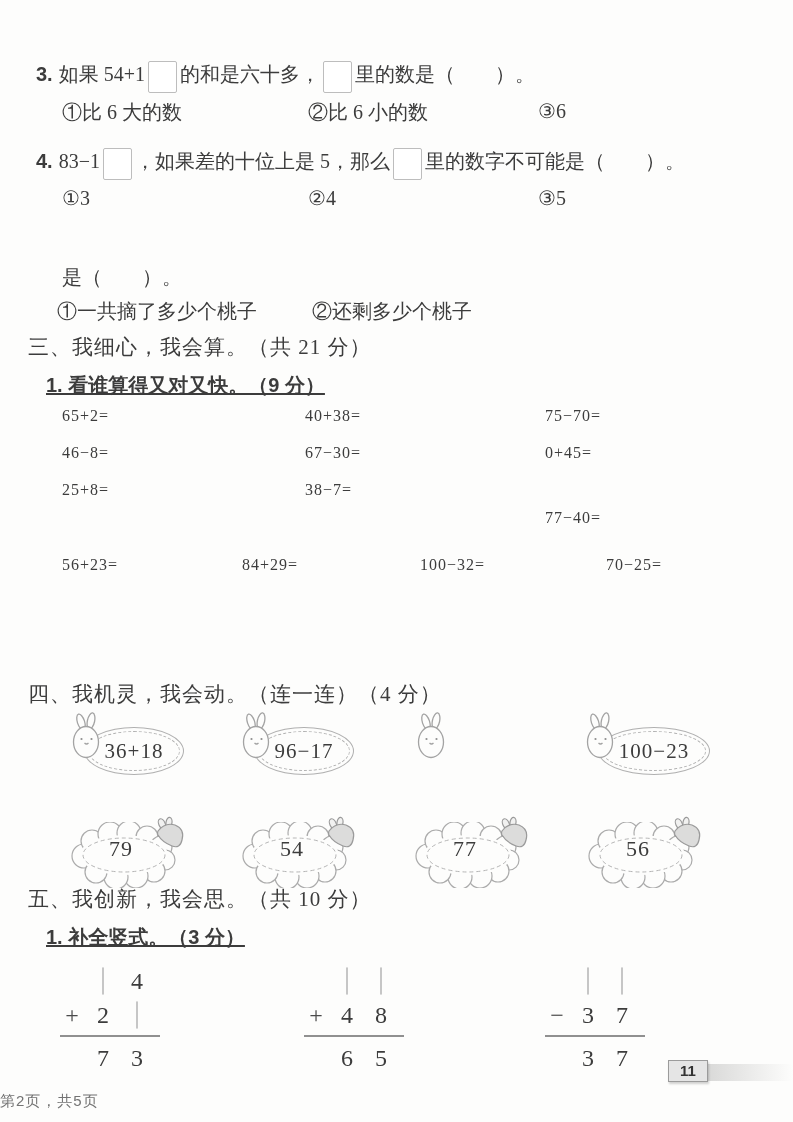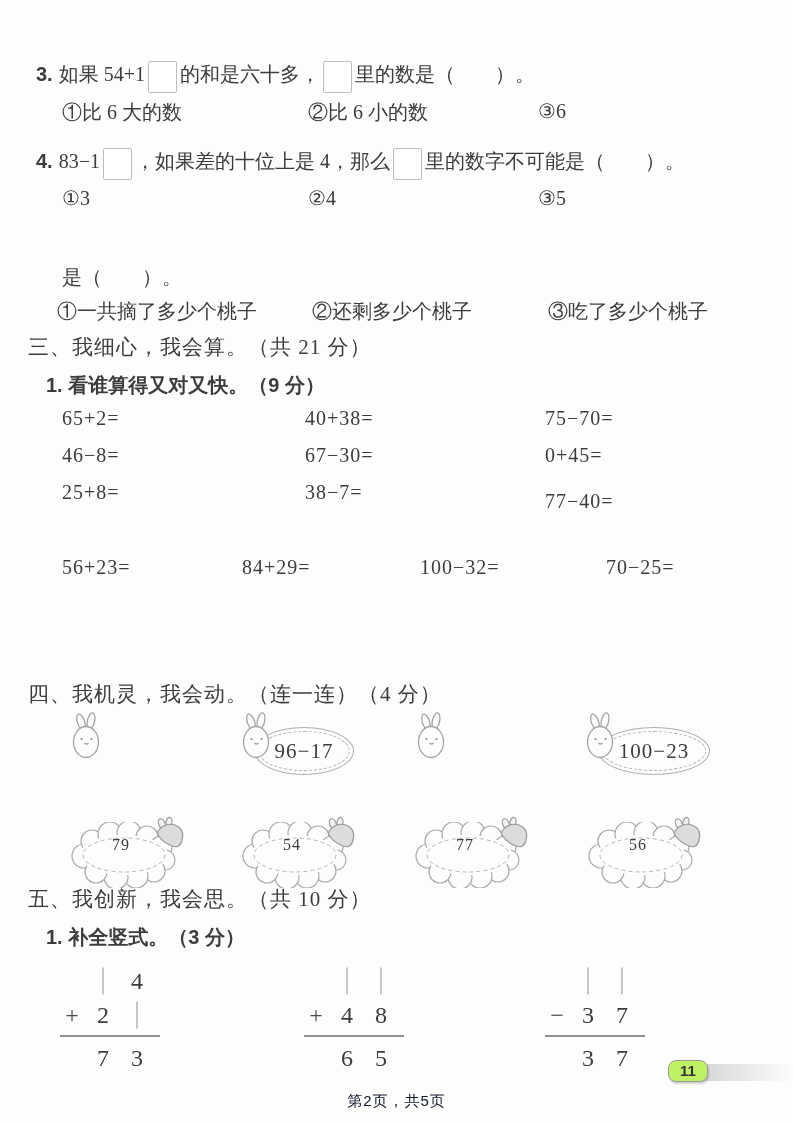--- a/index.html
+++ b/index.html
@@ -6,71 +6,71 @@
   html,body { background:#e9e9e9; }
   #sheet {
     position:relative; width:793px; height:1122px; margin:0 auto;
     background:#fdfdfc; overflow:hidden;
     font-family:"Liberation Serif","DejaVu Serif",serif;
     color:#3c3c3c;
   }
   .abs { position:absolute; }
   .qline { font-size:20px; line-height:34px; white-space:nowrap; }
   .qnum { font-family:"Liberation Sans","DejaVu Sans",sans-serif; font-weight:600; margin-right:6px; }
-  .subnum { font-family:"Liberation Sans","DejaVu Sans",sans-serif; font-weight:600; }
+  .subnum { font-family:"Liberation Sans","DejaVu Sans",sans-serif; font-weight:600;text-decoration:underline; }
   .blank-box {
     display:inline-block; width:29px; height:32px; vertical-align:-12px;
     border:1px solid #bdbdbd; border-radius:2px; background:#fff; margin:0 3px;
   }
   .opt { font-size:20px; white-space:nowrap; }
   .sec-title { font-size:21px; letter-spacing:1px; white-space:nowrap; }
   .sub-title { font-size:20px; white-space:nowrap; }
-  .calc { font-size:20px; letter-spacing:1px; white-space:nowrap; }
+  .calc { font-size:16px; letter-spacing:1px; white-space:nowrap; }
   
   .oval-unit { position:absolute; width:160px; height:66px; }
   .oval {
     position:absolute; left:14px; top:15px; height:48px;
     border:1.2px solid #b0b0b0; border-radius:50%; background:#fdfdfc;
     display:flex; align-items:center; justify-content:center;
   }
   .oval-inner {
     position:absolute; inset:3px; border:1px dashed #b3b3b3; border-radius:50%;
   }
   .oval-label { position:relative; font-size:21px; letter-spacing:1px; }
   .bunny { position:absolute; left:0; top:0; }
   
   .cloud-unit { position:absolute; width:120px; height:70px; }
   .cloud-label {
     position:absolute; left:0; top:14px; width:104px; text-align:center;
-    font-size:16px; letter-spacing:1px;
+    font-size:22px; letter-spacing:1px;
   }
   .carrot { position:absolute; right:0; top:-6px; }
   
   .vp { position:absolute; font-size:24px; }
   .vp-row { display:flex; height:34px; align-items:center; }
   .vp-op { width:28px; text-align:center; color:#4a4a4a; }
   .vp-cell { width:34px; text-align:center; }
   .vp-box { width:29px; height:30px; border:1px solid #c6c6c6; border-radius:3px; background:#fff; margin:0 auto; }
   .vp-line { border-top:2px solid #909090; margin:3px 0 4px 2px; width:100px; }
   
   .tab-streak {
     position:absolute; left:700px; top:1064px; width:93px; height:17px;
     background:linear-gradient(to right,#d6d6d5,rgba(253,253,252,0));
   }
   .corner-tab {
     position:absolute; left:668px; top:1060px;
     font-family:"Liberation Sans","DejaVu Sans",sans-serif;
     font-size:15px; font-weight:600; color:#333;
-    background:#bef264; border:1.6px solid #9b9b9b; border-radius:8px;
+    background:#e5e5e5; border:1.6px solid #9b9b9b; border-radius:0;
     padding:1px 11px 2px; box-shadow:1px 2px 2px rgba(0,0,0,.18);
   }
   .footer {
-    position:absolute; left:0; top:1092px; width:100%; text-align:center;
+    position:absolute; left:0; top:1092px; width:100%; text-align:left;
     font-family:"Liberation Sans","DejaVu Sans",sans-serif;
-    font-size:15px; color:#0f172a; letter-spacing:1px;
+    font-size:15px; color:#737373; letter-spacing:1px;
   }
 </style>
 </head>
 <body>
 
 <svg width="0" height="0" style="position:absolute">
   <defs>
     <g id="bunny-shape" stroke="#a3a3a3" stroke-width="1.3" fill="#fdfdfc">
       <ellipse cx="11" cy="10" rx="3.6" ry="8.2" transform="rotate(-18 11 10)"></ellipse>
       <ellipse cx="21" cy="9" rx="3.6" ry="8.2" transform="rotate(12 21 9)"></ellipse>
@@ -107,52 +107,55 @@
 <div id="sheet">
 
   <div class="abs qline" style="left:36px; top:57px">
     <span class="qnum">3.</span><span>如果 54+1</span><span class="blank-box"></span><span>的和是六十多，</span><span class="blank-box"></span><span>里的数是（　　）。</span>
   </div>
   <span class="abs opt" style="left:62px; top:99px">①比 6 大的数</span>
   <span class="abs opt" style="left:308px; top:99px">②比 6 小的数</span>
   <span class="abs opt" style="left:538px; top:99px">③6</span>
 
   <div class="abs qline" style="left:36px; top:144px">
-    <span class="qnum">4.</span><span>83−1</span><span class="blank-box"></span><span>，如果差的十位上是 4，那么</span><span class="blank-box"></span><span>里的数字不可能是（　　）。</span>
+    <span class="qnum">4.</span><span>83−1</span><span class="blank-box"></span><span>，如果差的十位上是 5，那么</span><span class="blank-box"></span><span>里的数字不可能是（　　）。</span>
   </div>
   <span class="abs opt" style="left:62px; top:186px">①3</span>
   <span class="abs opt" style="left:308px; top:186px">②4</span>
   <span class="abs opt" style="left:538px; top:186px">③5</span>
 
   <div class="abs qline" style="left:62px; top:260px">是（　　）。</div>
   <span class="abs opt" style="left:57px; top:298px">①一共摘了多少个桃子</span>
   <span class="abs opt" style="left:312px; top:298px">②还剩多少个桃子</span>
-  <span class="abs opt" style="left:548px; top:298px">③吃了多少个桃子</span>
 
   <div class="abs sec-title" style="left:28px; top:333px">三、我细心，我会算。（共 21 分）</div>
   <div class="abs sub-title subnum" style="left:46px; top:372px">1. 看谁算得又对又快。（9 分）</div>
 
   <span class="abs calc" style="left:62px; top:407px">65+2=</span>
   <span class="abs calc" style="left:305px; top:407px">40+38=</span>
   <span class="abs calc" style="left:545px; top:407px">75−70=</span>
   <span class="abs calc" style="left:62px; top:444px">46−8=</span>
   <span class="abs calc" style="left:305px; top:444px">67−30=</span>
   <span class="abs calc" style="left:545px; top:444px">0+45=</span>
   <span class="abs calc" style="left:62px; top:481px">25+8=</span>
   <span class="abs calc" style="left:305px; top:481px">38−7=</span>
-  <span class="abs calc" style="left:545px; top:490px">77−40=</span>
+  <span class="abs calc" style="left:545px; top:509px">77−40=</span>
 
   <span class="abs calc" style="left:62px; top:556px">56+23=</span>
   <span class="abs calc" style="left:242px; top:556px">84+29=</span>
   <span class="abs calc" style="left:420px; top:556px">100−32=</span>
   <span class="abs calc" style="left:606px; top:556px">70−25=</span>
 
   <div class="abs sec-title" style="left:28px; top:680px">四、我机灵，我会动。（连一连）（4 分）</div>
 
   <div class="oval-unit" style="left:70px; top:712px">
+    <div class="oval" style="width:100px">
+        <div class="oval-inner"></div>
+        <span class="oval-label">36+18</span>
+      </div>
     <svg class="bunny" width="34" height="48" viewBox="0 0 34 48">
         <use href="#bunny-shape"></use>
       </svg>
   </div>
   <div class="oval-unit" style="left:240px; top:712px">
     <div class="oval" style="width:100px">
         <div class="oval-inner"></div>
         <span class="oval-label">96−17</span>
       </div>
     <svg class="bunny" width="34" height="48" viewBox="0 0 34 48">

